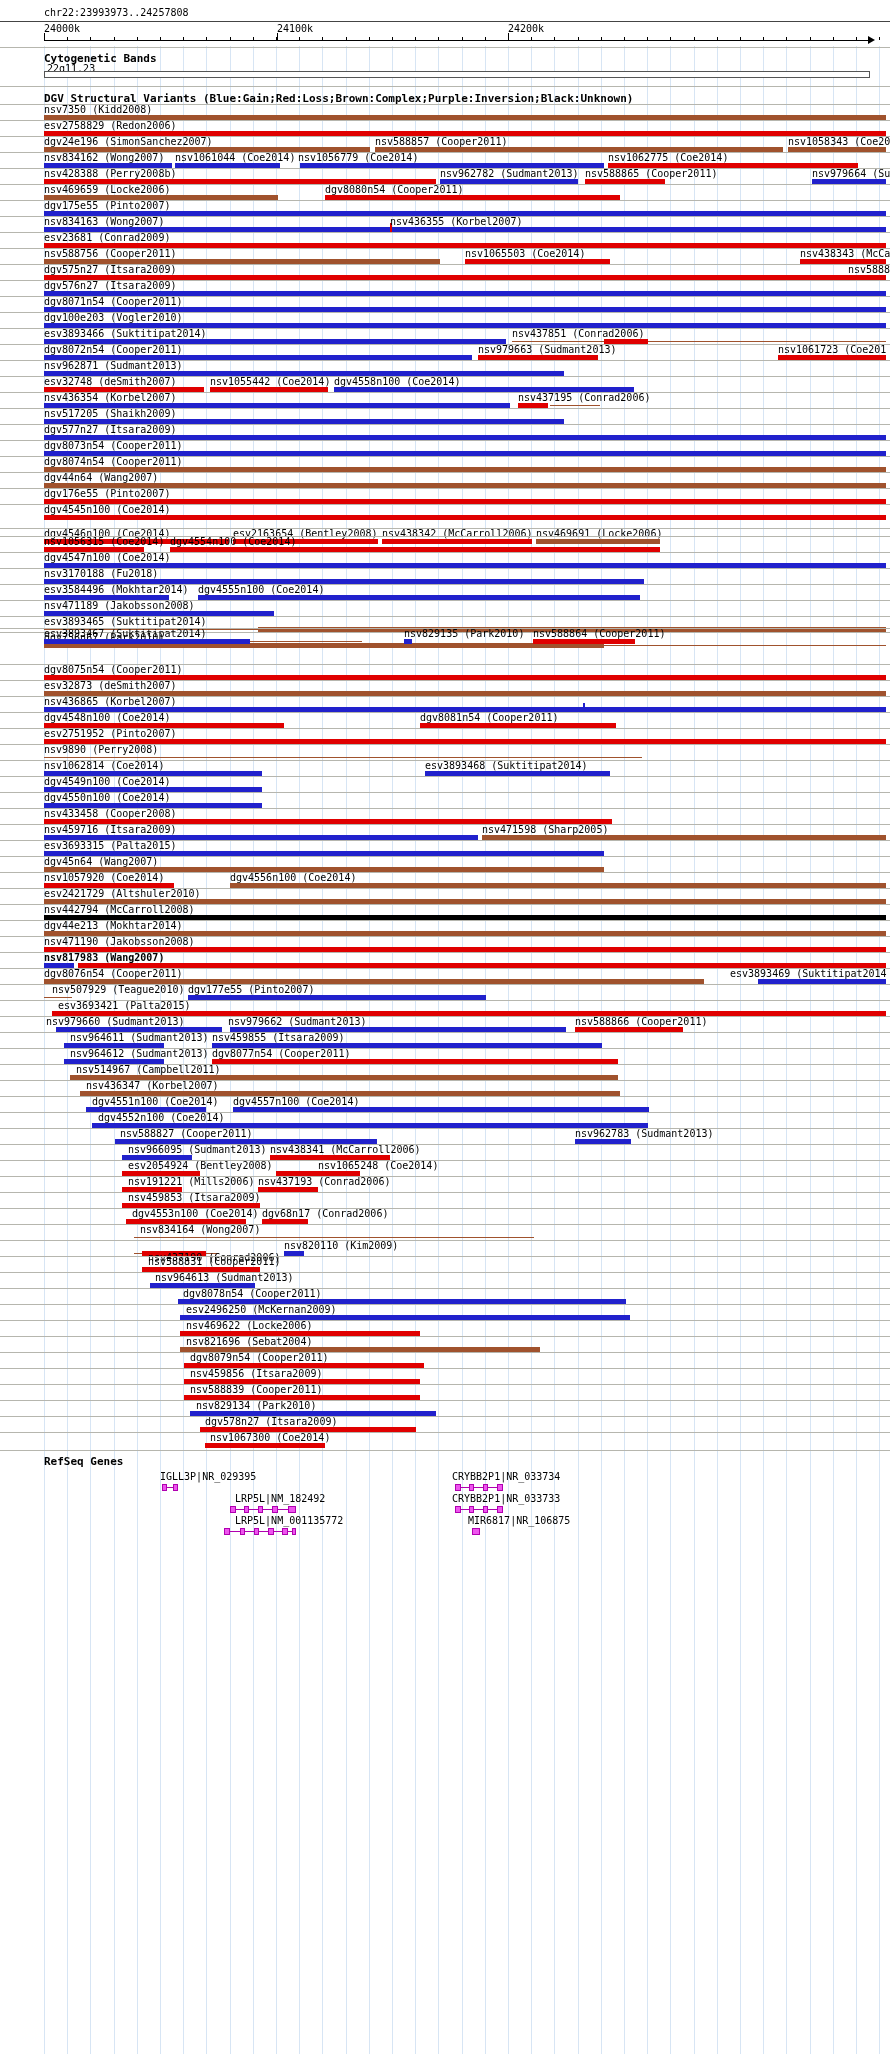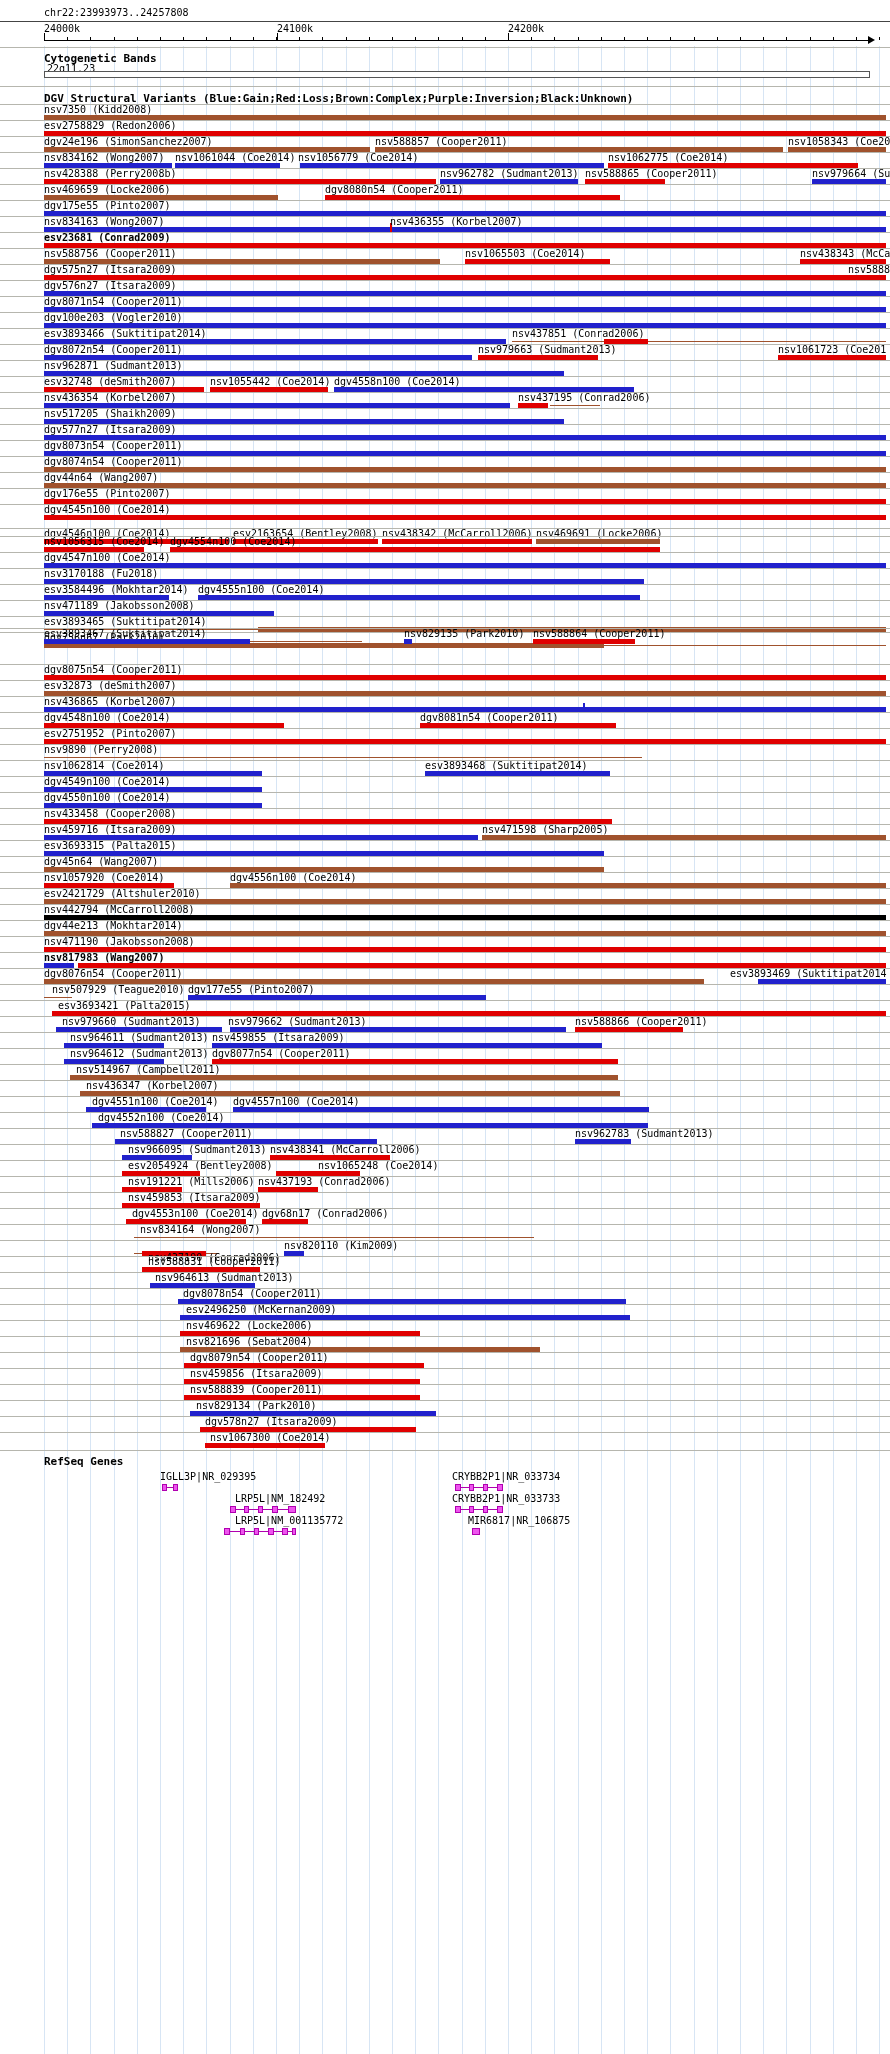--- a/index.html
+++ b/index.html
@@ -172,21 +172,21 @@
         <div class="lbl" style="left: 44px; top: 0px;">dgv175e55 (Pinto2007)</div>
       </div>
       <div class="row" style="top: 216px;">
         <div class="bar" style="left: 44px; width: 842px; background: rgb(33, 33, 204);"></div>
         <div class="rtk" style="left: 390px; background: rgb(224, 0, 0);"></div>
         <div class="lbl" style="left: 44px; top: 0px;">nsv834163 (Wong2007)</div>
         <div class="lbl" style="left: 390px; top: 0px;">nsv436355 (Korbel2007)</div>
       </div>
       <div class="row" style="top: 232px;">
         <div class="bar" style="left: 44px; width: 842px; background: rgb(224, 0, 0);"></div>
-        <div class="lbl" style="left: 44px; top: 0px; font-weight: bold;">esv23681 (Conrad2009)</div>
+        <div class="lbl" style="left: 44px; top: 0px;">esv23681 (Conrad2009)</div>
       </div>
       <div class="row" style="top: 248px;">
         <div class="bar" style="left: 44px; width: 396px; background: rgb(160, 82, 45);"></div>
         <div class="bar" style="left: 465px; width: 145px; background: rgb(224, 0, 0);"></div>
         <div class="bar" style="left: 800px; width: 86px; background: rgb(224, 0, 0);"></div>
         <div class="lbl" style="left: 44px; top: 0px;">nsv588756 (Cooper2011)</div>
         <div class="lbl" style="left: 465px; top: 0px;">nsv1065503 (Coe2014)</div>
         <div class="lbl" style="left: 800px; top: 0px;">nsv438343 (McCa</div>
       </div>
       <div class="row" style="top: 264px;">
@@ -420,21 +420,21 @@
         <div class="lbl" style="left: 188px; top: 0px;">dgv177e55 (Pinto2007)</div>
       </div>
       <div class="row" style="top: 1000px;">
         <div class="bar" style="left: 52px; width: 834px; background: rgb(224, 0, 0);"></div>
         <div class="lbl" style="left: 58px; top: 0px;">esv3693421 (Palta2015)</div>
       </div>
       <div class="row" style="top: 1016px;">
         <div class="bar" style="left: 56px; width: 166px; background: rgb(33, 33, 204);"></div>
         <div class="bar" style="left: 230px; width: 336px; background: rgb(33, 33, 204);"></div>
         <div class="bar" style="left: 575px; width: 108px; background: rgb(224, 0, 0);"></div>
-        <div class="lbl" style="left: 62px; top: 0px; text-align: center;">nsv979660 (Sudmant2013)</div>
+        <div class="lbl" style="left: 46px; top: 0px; text-align: center;">nsv979660 (Sudmant2013)</div>
         <div class="lbl" style="left: 228px; top: 0px;">nsv979662 (Sudmant2013)</div>
         <div class="lbl" style="left: 575px; top: 0px;">nsv588866 (Cooper2011)</div>
       </div>
       <div class="row" style="top: 1032px;">
         <div class="bar" style="left: 64px; width: 100px; background: rgb(33, 33, 204);"></div>
         <div class="bar" style="left: 212px; width: 390px; background: rgb(33, 33, 204);"></div>
         <div class="lbl" style="left: 70px; top: 0px;">nsv964611 (Sudmant2013)</div>
         <div class="lbl" style="left: 212px; top: 0px;">nsv459855 (Itsara2009)</div>
       </div>
       <div class="row" style="top: 1048px;">

